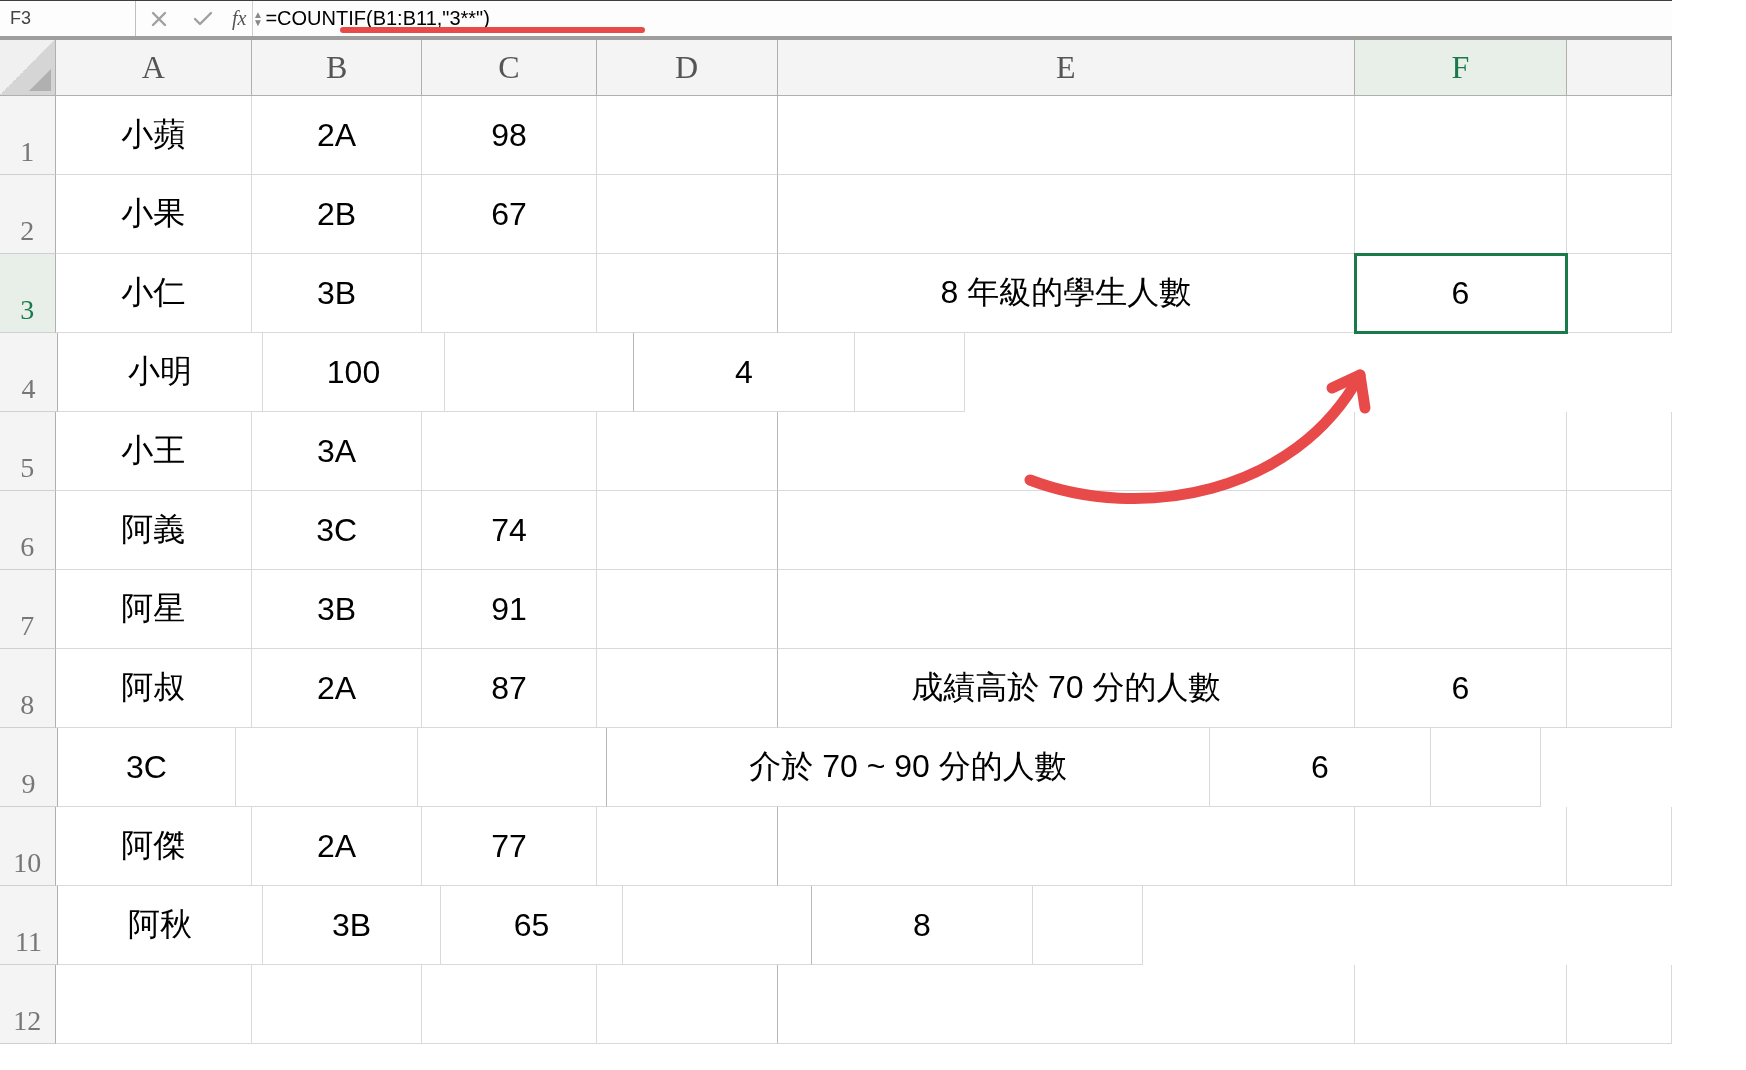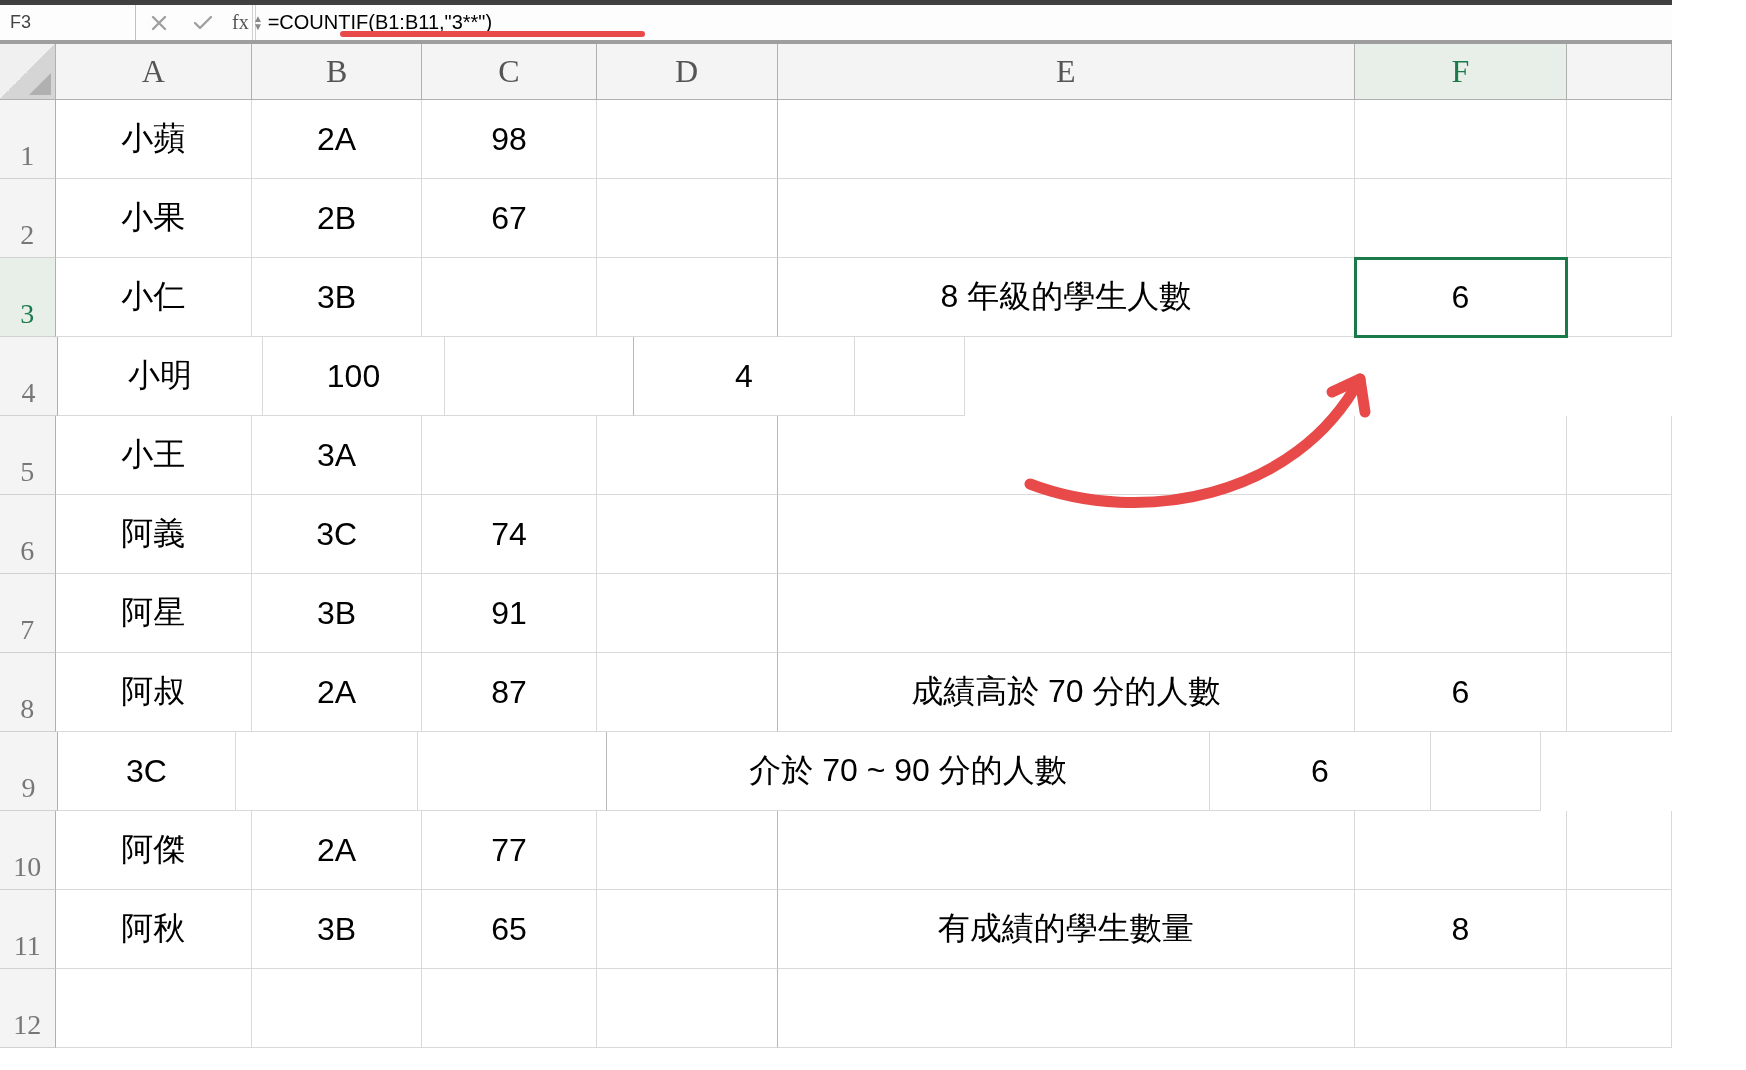--- a/index.html
+++ b/index.html
@@ -1,28 +1,28 @@
 <!DOCTYPE html>
 <html><head>
 <meta charset="utf-8">
 <style>
   * { box-sizing: border-box; }
   html, body { margin: 0; padding: 0; font-family: Arial, "Microsoft JhengHei", "PingFang TC", sans-serif; background: #fff; color: #000; }
-  .wrap { width: 1672px; height: 1070px; position: relative; border-top: 5px solid #404040; }
+  .wrap { width: 1672px; height: 1070px; position: relative; border-top: 1px solid #404040; }
 
   
   .fbar { display: flex; align-items: center; height: 36px; border-bottom: 1px solid #9e9e9e; background: #fdfdfd; }
   .name-box { width: 136px; height: 100%; display: flex; align-items: center; border-right: 1px solid #c0c0c0; position: relative; }
   .name-box-input { flex: 1; height: 100%; padding: 0 10px; font-size: 18px; color: #444; border: none; outline: none; background: transparent; }
   .spinner { width: 20px; height: 100%; display: flex; flex-direction: column; justify-content: center; align-items: center; border-left: 1px solid #d0d0d0; }
   .spinner span { font-size: 10px; line-height: 8px; color: #888; cursor: pointer; }
   .fbar-btns { display: flex; align-items: center; padding: 0 10px; gap: 18px; }
   .fbar-btn { display: flex; align-items: center; justify-content: center; width: 26px; height: 26px; color: #a0a0a0; }
   .fbar-btn svg { display: block; }
-  .fx-label { font-family: "Times New Roman", serif; font-size: 20px; color: #555; padding: 8px 6px; border-right: 1px solid #d0d0d0; height: 100%; display: flex; align-items: center; }
+  .fx-label { font-style: italic; font-family: "Times New Roman", serif; font-size: 20px; color: #555; padding: 8px 6px; border-right: 1px solid #d0d0d0; height: 100%; display: flex; align-items: center; }
   .formula-input { flex: 1; padding: 0 12px; font-size: 20px; color: #000; height: 100%; display: flex; align-items: center; position: relative; }
   .formula-underline { position: absolute; left: 340px; top: 26px; width: 305px; height: 6px; background: #e84a4a; border-radius: 3px; }
 
   
   .sheet-area { position: relative; border-top: 3px solid #9e9e9e; }
   .grid { position: relative; }
 
   
   :root {
     --rowhdr: 58px;
@@ -209,21 +209,20 @@
             <div class="cell w-E"></div>
             <div class="cell w-F"></div>
             <div class="cell w-G"></div>
           </div>
           <div class="row">
             <div class="row-h">11</div>
             <div class="cell w-A">阿秋</div>
             <div class="cell w-B">3B</div>
             <div class="cell w-C">65</div>
             <div class="cell w-D colD"></div>
-            <div class="cell w-E">有成績的學生數量</div>
             <div class="cell w-F">8</div>
             <div class="cell w-G"></div>
           </div>
           <div class="row">
             <div class="row-h">12</div>
             <div class="cell w-A"></div>
             <div class="cell w-B"></div>
             <div class="cell w-C"></div>
             <div class="cell w-D colD"></div>
             <div class="cell w-E"></div>

